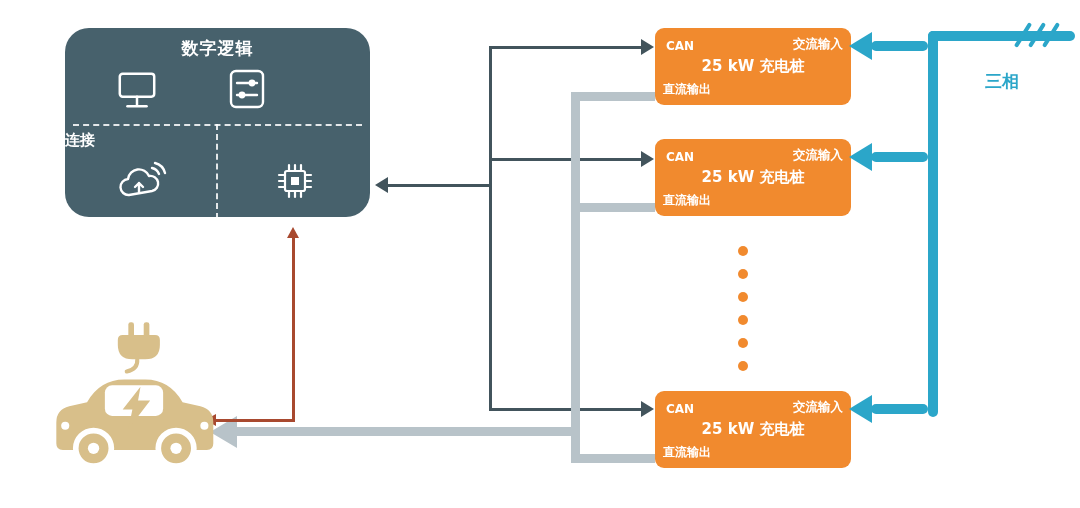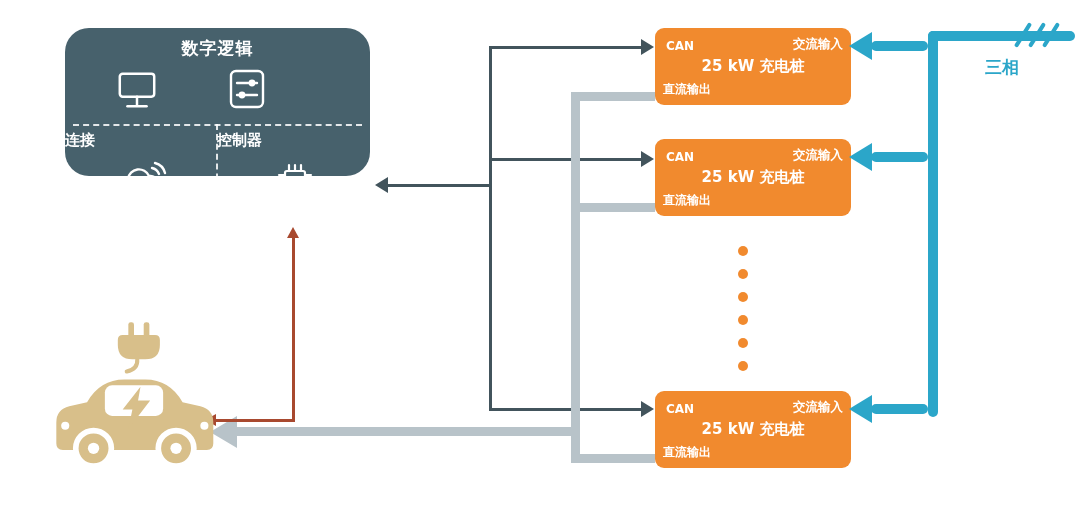--- a/index.html
+++ b/index.html
@@ -1,21 +1,21 @@
 <!DOCTYPE html>
 <html><head>
 <meta charset="utf-8">
 <style>
   html,body{margin:0;padding:0;background:#fff;}
   body{font-family:"DejaVu Sans","Liberation Sans",sans-serif;}
   .canvas{position:relative;width:1080px;height:508px;background:#ffffff;overflow:hidden;}
   .abs{position:absolute;}
 
   
-  .dark-box{position:absolute;left:65px;top:28px;width:305px;height:148px;background:#47616c;border-radius:24px;color:#fff;}
+  .dark-box{position:absolute;left:65px;top:28px;width:305px;height:189px;background:#47616c;border-radius:24px;color:#fff;}
   .dark-title{position:absolute;top:9px;left:0;width:100%;text-align:center;font-size:17px;font-weight:bold;letter-spacing:1px;}
   .quad-label{position:absolute;top:103px;font-size:15px;font-weight:bold;text-align:left;}
   .dash-h{position:absolute;left:8px;right:8px;top:96px;border-top:2px dashed rgba(255,255,255,.85);}
   .dash-v{position:absolute;left:151px;top:96px;height:95px;border-left:2px dashed rgba(255,255,255,.85);}
 
   
   .module{position:absolute;left:655px;width:196px;height:77px;background:#f18a2e;border-radius:9px;color:#fff;}
   .mod-can{position:absolute;left:11px;top:11px;font-size:12px;font-weight:bold;}
   .mod-ac{position:absolute;right:8px;top:8px;font-size:12.5px;font-weight:bold;}
   .mod-title{position:absolute;left:0;top:29px;width:100%;text-align:center;font-size:15px;font-weight:bold;}
@@ -28,21 +28,21 @@
   .red-line{background:#a8492f;}
   .tri{width:0;height:0;}
   .arr-right-dark{border-top:8px solid transparent;border-bottom:8px solid transparent;border-left:13px solid #42545c;}
   .arr-left-dark{border-top:8px solid transparent;border-bottom:8px solid transparent;border-right:13px solid #42545c;}
   .arr-left-blue{border-top:14px solid transparent;border-bottom:14px solid transparent;border-right:23px solid #2ba6c9;}
   .arr-left-gray{border-top:16px solid transparent;border-bottom:16px solid transparent;border-right:27px solid #b8c3c9;}
   .arr-up-red{border-left:6px solid transparent;border-right:6px solid transparent;border-bottom:11px solid #a8492f;}
   .arr-left-red{border-top:6px solid transparent;border-bottom:6px solid transparent;border-right:11px solid #a8492f;}
 
   .dot{width:10px;height:10px;border-radius:50%;background:#f18a2e;margin-bottom:13px;}
-  .phase-label{position:absolute;left:985px;top:56px;color:#2ba6c9;font-size:17px;font-weight:bold;text-align:center;}
+  .phase-label{position:absolute;left:985px;top:70px;color:#2ba6c9;font-size:17px;font-weight:bold;text-align:center;}
   .slash{position:absolute;width:4px;height:28px;background:#2ba6c9;border-radius:2px;transform:rotate(32deg);}
 </style>
 </head>
 <body>
 
 <div class="canvas">
 
   <div class="dark-box">
     <div class="dark-title">数字逻辑</div>
 
@@ -70,21 +70,20 @@
     <div class="quad-label" style="left:0;width:151px;">连接</div>
     <span class="abs" style="left:51px;top:131px;">
       <svg width="52" height="48" viewBox="0 0 52 48" fill="none" stroke="#fff" stroke-width="2.4" stroke-linecap="round" stroke-linejoin="round">
         <path d="M13 36 a8 8 0 0 1 -1 -16 a11 11 0 0 1 21 -3 a7.5 7.5 0 0 1 3 15 z"></path>
         <path d="M23 33 v-9 m0 0 l-4 4 m4 -4 l4 4"></path>
         <path d="M36 9 q5 1 7 6"></path>
         <path d="M39 4 q8 2 10 10"></path>
       </svg>
     </span>
 
-    <div class="quad-label" style="left:152px;width:153px;">控制器</div>
     <span class="abs" style="left:207px;top:130px;">
       <svg width="46" height="46" viewBox="0 0 46 46" fill="none" stroke="#fff" stroke-width="2.2" stroke-linecap="round">
         <rect x="13" y="13" width="20" height="20" rx="2"></rect>
         <rect x="19" y="19" width="8" height="8" fill="#fff" stroke="none"></rect>
         <line x1="17" y1="13" x2="17" y2="7"></line>
           <line x1="23" y1="13" x2="23" y2="7"></line>
           <line x1="29" y1="13" x2="29" y2="7"></line>
         <line x1="17" y1="33" x2="17" y2="39"></line>
           <line x1="23" y1="33" x2="23" y2="39"></line>
           <line x1="29" y1="33" x2="29" y2="39"></line>

